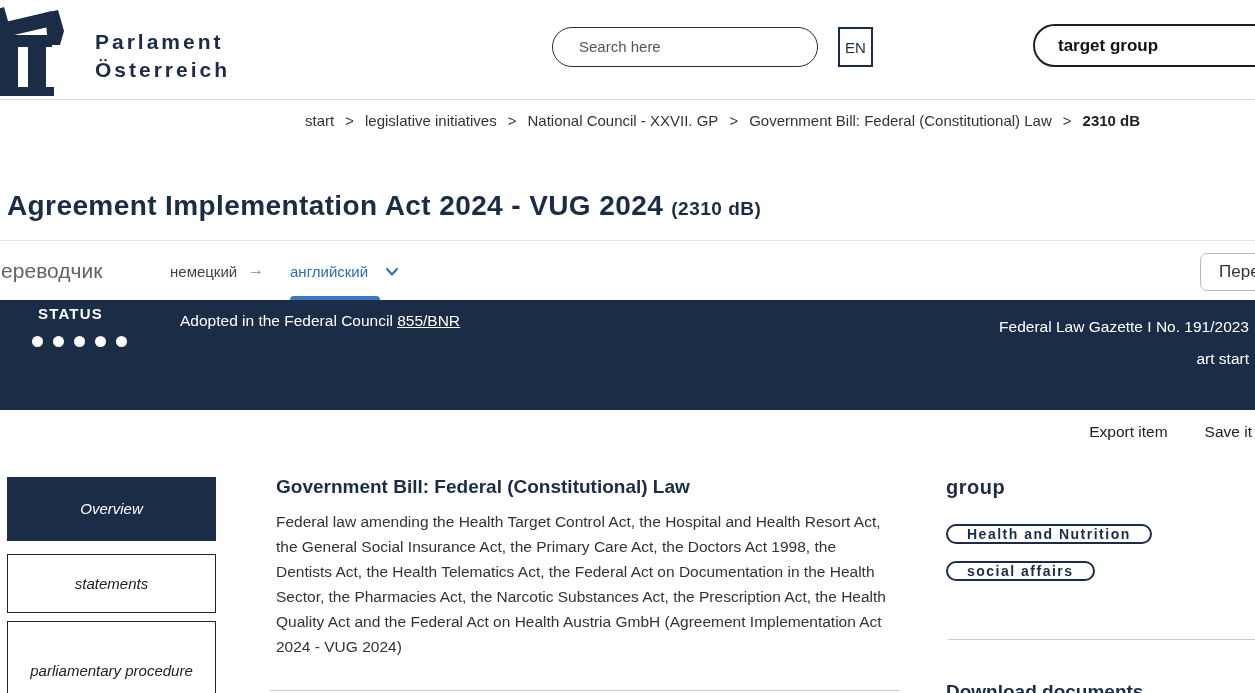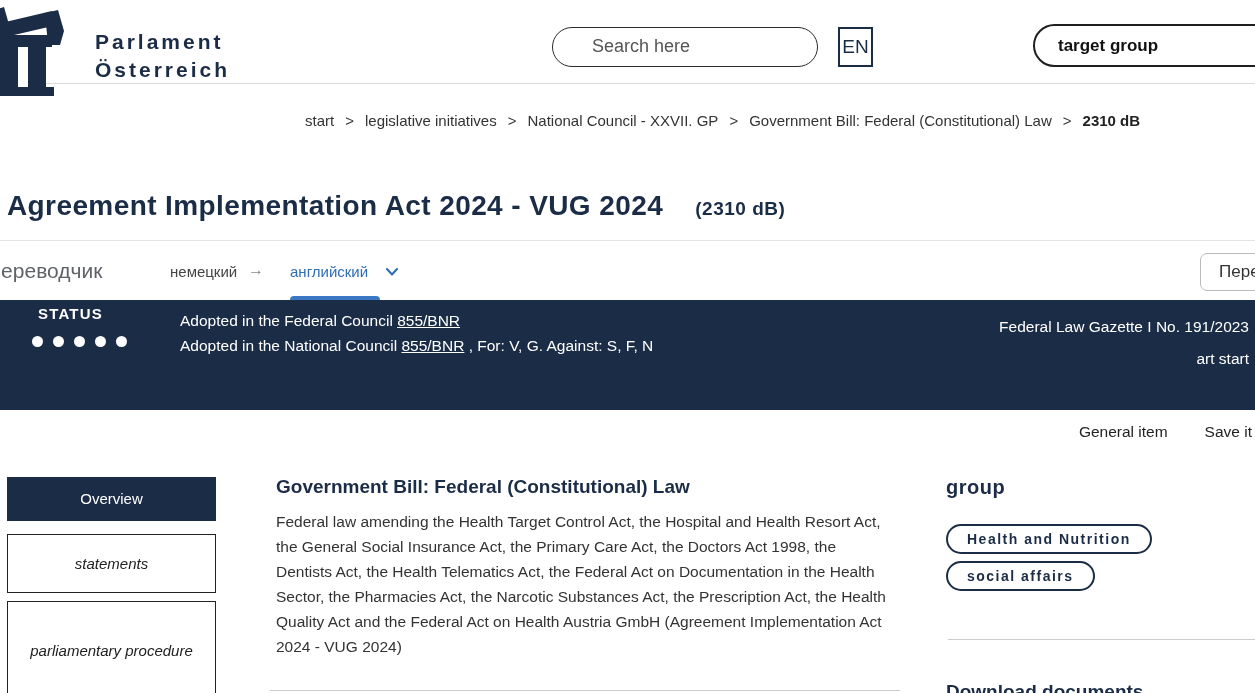--- a/index.html
+++ b/index.html
@@ -1,52 +1,52 @@
 <!DOCTYPE html>
 <html><head>
 <meta charset="utf-8">
 <style>
   * { margin:0; padding:0; box-sizing:border-box; }
   html,body { width:1255px; height:693px; overflow:hidden; background:#fff;
               font-family:"Liberation Sans", sans-serif; }
   .page { position:relative; width:1255px; height:693px; background:#fff; }
 
   
-  .header { position:absolute; left:0; top:0; width:1255px; height:84px;
+  .header { position:absolute; left:0; top:0; width:1255px; height:100px;
             background:#fff; border-bottom:1px solid #d9d9d9; }
   .logo { position:absolute; left:-10px; top:3px; width:250px; height:94px; cursor:pointer; }
   .logo-icon { position:absolute; left:0; top:2px; }
   .logo-text { position:absolute; left:105px; top:25px; color:#1b2c47;
                font-size:21px; font-weight:600; letter-spacing:3px; line-height:28px; }
   .search-pill { position:absolute; left:552px; top:27px; width:266px; height:40px;
                  border:1.5px solid #2b2b2b; border-radius:21px; background:#fff; }
   .search-pill input { position:absolute; left:26px; top:0; width:220px; height:37px;
-                 border:none; outline:none; font-size:18px; color:#333;
-                 font-family:"Liberation Sans", sans-serif; background:transparent;margin-left:13px; }
+                 border:none; outline:none; font-size:15px; color:#333;
+                 font-family:"Liberation Sans", sans-serif; background:transparent; }
   .search-pill input::placeholder { color:#555; opacity:1; }
   .lang-box { position:absolute; left:838px; top:27px; width:35px; height:40px;
-              border:2px solid #1b2c47; color:#1b2c47; font-size:19px;
+              border:2px solid #1b2c47; color:#1b2c47; font-size:15px;
               display:flex; align-items:center; justify-content:center;
               background:#fff; cursor:pointer; }
   .target-pill { position:absolute; left:1033px; top:24px; width:260px; height:43px;
                  border:2px solid #1f1f1f; border-radius:22px; background:#fff;
                  font-size:17px; font-weight:700; color:#111;
                  display:flex; align-items:center; padding-left:23px; cursor:pointer; }
 
   
   .breadcrumb { position:absolute; left:305px; top:112px; display:flex; gap:11px;
                 font-size:15px; color:#333; align-items:center; white-space:nowrap; }
   .breadcrumb .crumb { color:#333; cursor:pointer; }
   .breadcrumb .sep { color:#333; }
   .breadcrumb .current { font-weight:700; color:#222; }
 
   
   .page-title { position:absolute; left:7px; top:190px; color:#1b2c47;
                 font-size:28px; font-weight:700; letter-spacing:0.4px; white-space:nowrap; }
-  .page-title .suffix { font-size:19px; font-weight:700; letter-spacing:0.5px;margin-left:24px; }
+  .page-title .suffix { font-size:19px; font-weight:700; letter-spacing:0.5px; }
 
   .divider-top { position:absolute; left:0; top:240px; width:1255px; height:1px; background:#e2e2e2; }
 
   
   .translator { position:absolute; left:0; top:241px; width:1255px; height:59px; background:#fff; }
   .tr-label { position:absolute; left:-14px; top:18px; font-size:21px; color:#5f6368; }
   .tr-src { position:absolute; left:170px; top:22px; font-size:15px; color:#444; cursor:pointer; }
   .tr-arrow { position:absolute; left:248px; top:20px; font-size:16px; color:#888; }
   .tr-dst { position:absolute; left:290px; top:22px; font-size:15px; color:#2e6db4;
             cursor:pointer; display:flex; align-items:center; gap:18px; }
@@ -71,36 +71,36 @@
 
   
   .actions { position:absolute; right:3px; top:423px; display:flex; gap:37px;
              font-size:15.5px; color:#222; }
   .actions span { cursor:pointer; }
 
   
   .sidebar { position:absolute; left:7px; top:477px; width:209px; }
   .side-btn { width:209px; display:flex; align-items:center; justify-content:center;
               text-align:center; font-size:15px; cursor:pointer; line-height:20px; }
-  .side-btn.active { background:#1b2c47; color:#fff; height:44px; border:1px solid #1b2c47; }
+  .side-btn.active { background:#1b2c47; color:#fff; height:64px; border:1px solid #1b2c47;font-style:italic; }
   .side-btn.plain { background:#fff; color:#222; border:1px solid #222;font-style:italic; }
   .btn-statements { margin-top:13px; height:59px; }
   .btn-proc { margin-top:8px; height:100px; padding:0 4px; }
 
   
   .main-heading { position:absolute; left:276px; top:476px; color:#1b2c47;
                   font-size:19px; font-weight:700; }
   .main-desc { position:absolute; left:276px; top:509px; width:612px;
                font-size:15.5px; color:#333; line-height:25px; }
   .main-divider { position:absolute; left:270px; top:690px; width:630px; height:1px; background:#ccc; }
 
   
   .topics-heading { position:absolute; left:946px; top:476px; color:#1b2c47;
                     font-size:20px; font-weight:700; letter-spacing:0.5px; }
-  .tag-pill { position:absolute; height:30px; border:2px solid #1b2c47; border-radius:16px;
+  .tag-pill { position:absolute; height:20px; border:2px solid #1b2c47; border-radius:16px;
               background:#fff; color:#1b2c47; font-size:14px; font-weight:700;
               letter-spacing:1.5px; display:flex; align-items:center;
               padding:0 19px; cursor:pointer; white-space:nowrap; }
   .tag-1 { left:946px; top:524px; }
   .tag-2 { left:946px; top:561px; }
   .right-divider { position:absolute; left:948px; top:639px; width:307px; height:1px; background:#ccc; }
   .downloads-heading { position:absolute; left:946px; top:681px; color:#1b2c47;
                        font-size:19px; font-weight:700; }
 </style>
 </head>
@@ -172,30 +172,29 @@
     <div class="status-label">STATUS</div>
     <div class="status-dots">
       <span class="dot"></span>
       <span class="dot"></span>
       <span class="dot"></span>
       <span class="dot"></span>
       <span class="dot"></span>
     </div>
     <div class="status-lines">
       <div><span>Adopted in the Federal Council </span><a>855/BNR</a></div>
-      <div><span>Adopted in the National Council </span><a>855/BNR</a><span> , For: V, G. Against: S, F, N</span></div>
     </div>
     <div class="status-right">
       <div class="gazette">Federal Law Gazette I No. 191/2023</div>
       <div class="arttext">art start</div>
     </div>
   </div>
 
   <div class="actions">
-    <span>General item</span>
+    <span>Export item</span>
     <span>Save it</span>
   </div>
 
   <div class="sidebar">
     <div class="side-btn active">Overview</div>
     <div class="side-btn plain btn-statements">statements</div>
     <div class="side-btn plain btn-proc">parliamentary proce­dure</div>
   </div>
 
   <h2 class="main-heading">Government Bill: Federal (Constitutional) Law</h2>

